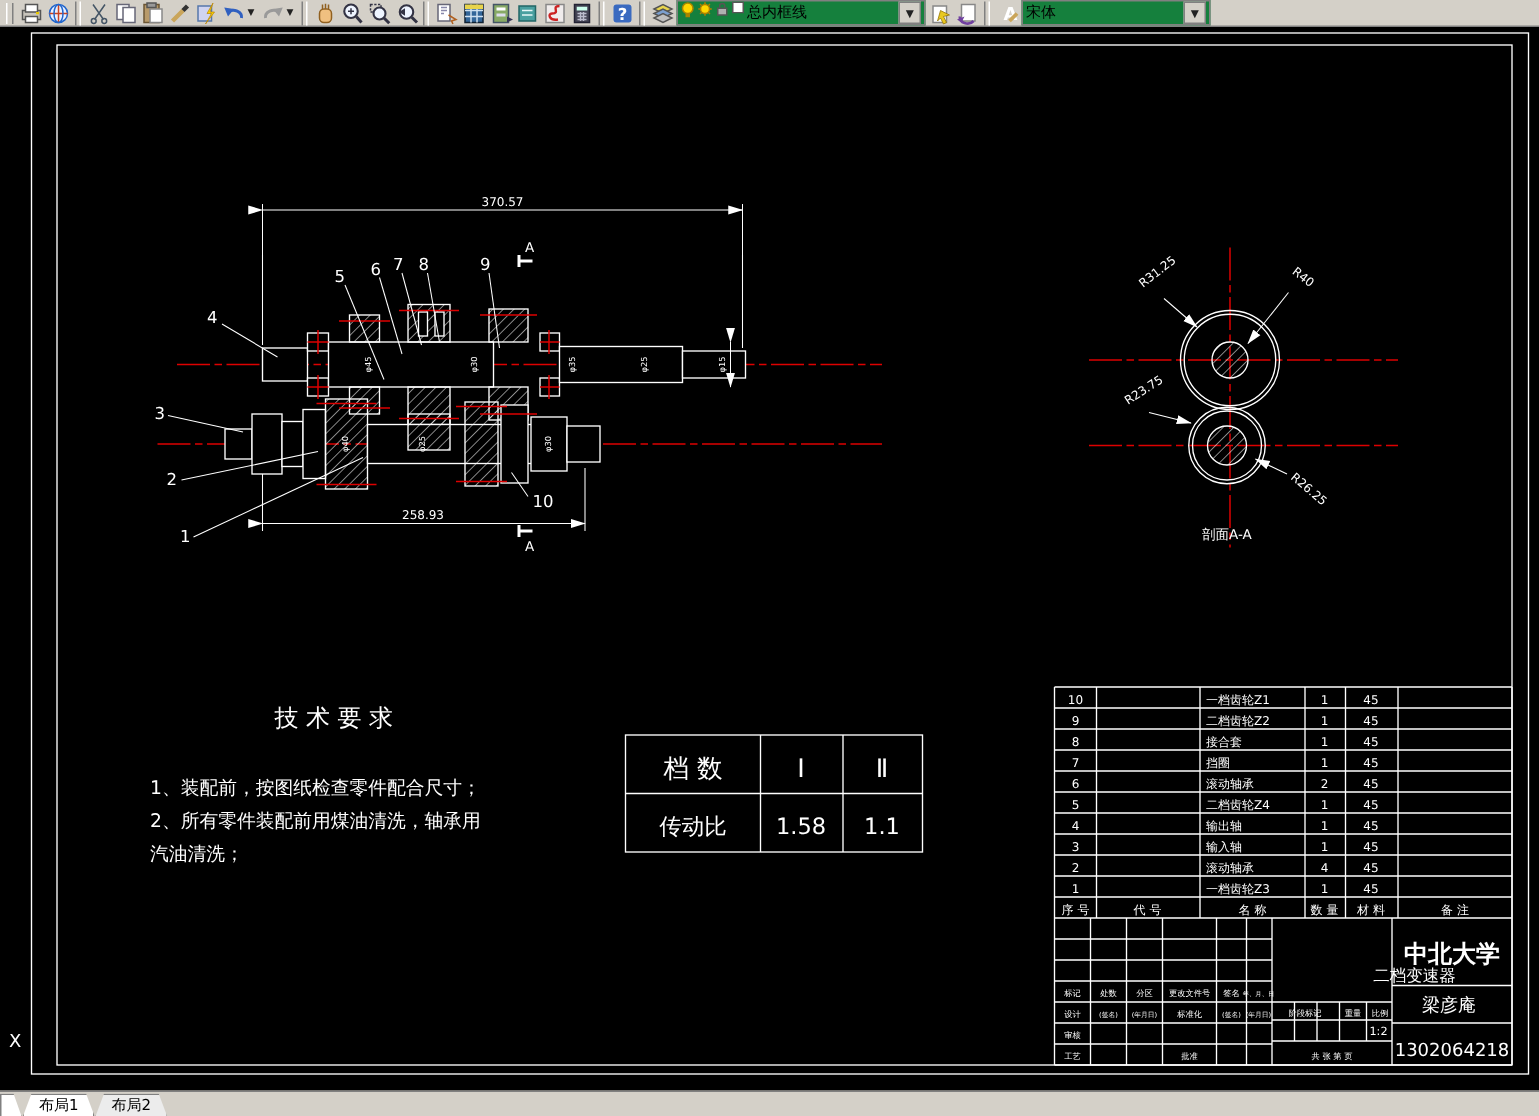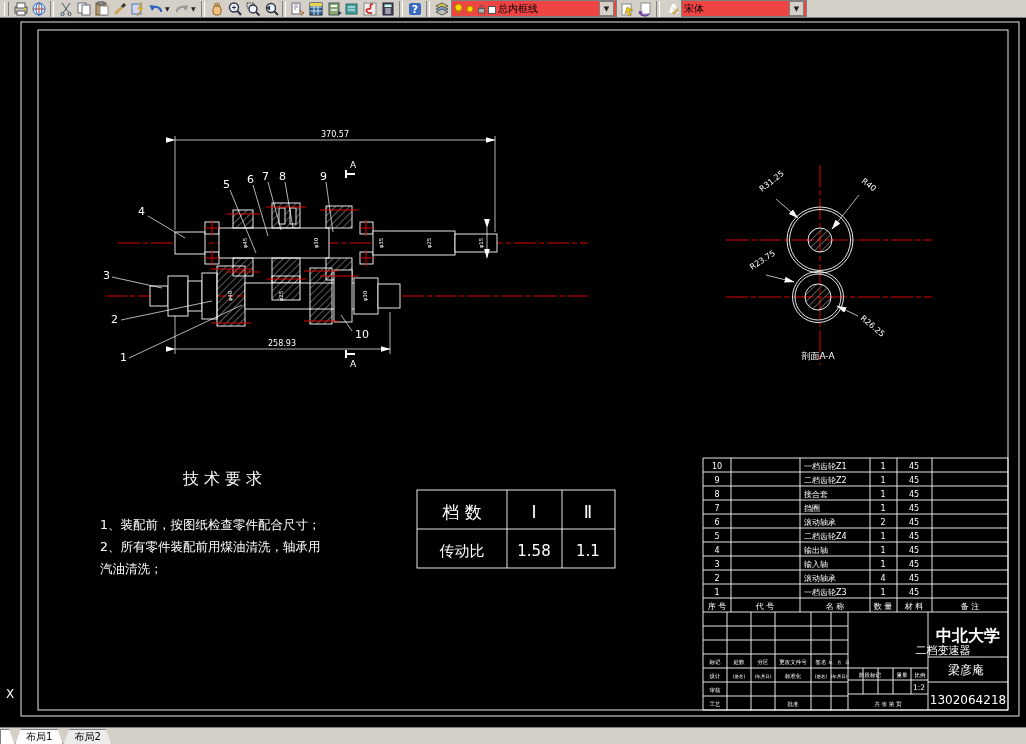--- a/index.html
+++ b/index.html
@@ -5,21 +5,21 @@
   html,body{margin:0;padding:0;width:1026px;height:744px;overflow:hidden;background:#000;
     font-family:"DejaVu Sans","Liberation Sans",sans-serif;}
   
   .toolbar{position:absolute;top:0;left:0;width:1026px;height:18px;background:#d4d0c8;
     border-bottom:1px solid #808080;display:flex;align-items:center;gap:1px;padding-left:2px;box-sizing:border-box;}
   .grip{width:3px;height:14px;border-left:1px solid #fff;border-right:1px solid #808080;margin:0 2px;}
   .sep{width:2px;height:16px;border-left:1px solid #808080;border-right:1px solid #fff;margin:0 2px;}
   .ti{width:17px;height:16px;display:inline-flex;align-items:center;justify-content:center;cursor:pointer;}
   .ti svg{width:16px;height:16px;}
   .dd{font-size:6px;color:#222;width:7px;display:inline-block;}
-  .combo{height:15px;background:#ef4444;border:1px solid #808080;display:flex;align-items:flex-end;
+  .combo{height:15px;background:#15803d;border:1px solid #808080;display:flex;align-items:flex-start;
     font-size:10px;color:#000;padding:0 2px;gap:2px;}
   .combo .cbtxt{white-space:nowrap;overflow:hidden;}
   .combo .cbtn{margin-left:auto;width:13px;height:13px;background:#d4d0c8;border:1px solid #808080;
     display:flex;align-items:center;justify-content:center;font-size:7px;color:#222;}
   .layerbox{width:160px;}
   .fontbox{width:120px;}
   .mini{display:inline-block;}
   
   .canvas{position:absolute;top:18px;left:0;}
   text{font-family:"DejaVu Sans","Liberation Sans",sans-serif;fill:#fff;}

